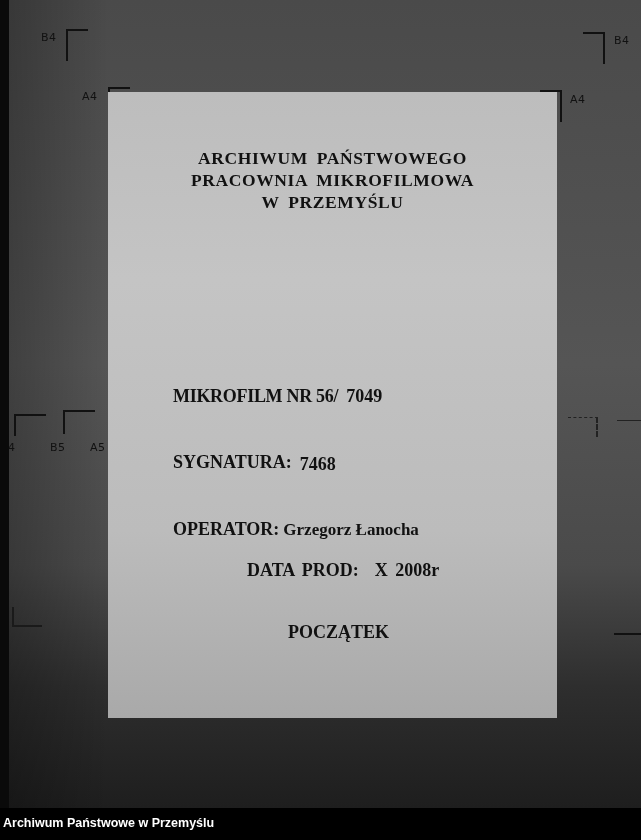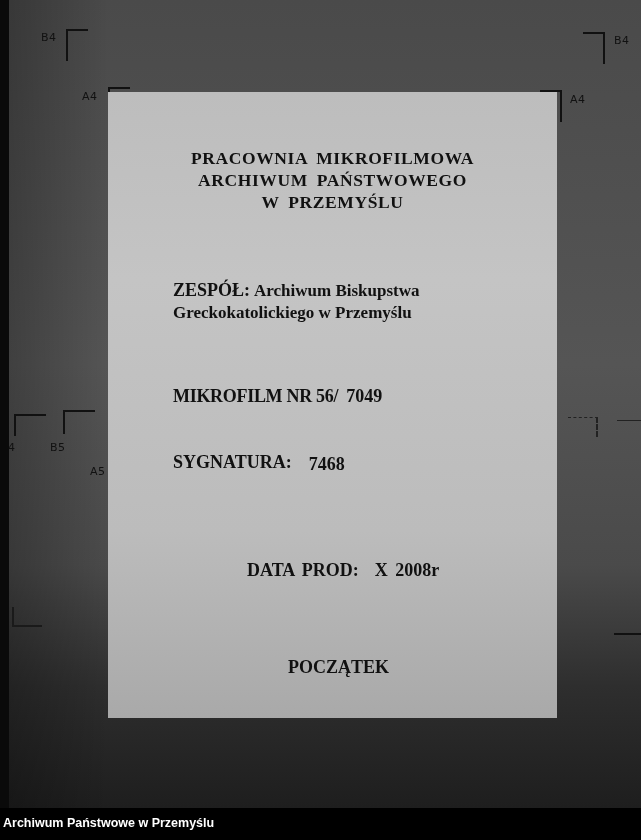--- a/index.html
+++ b/index.html
@@ -65,57 +65,56 @@
   <div class="corner" style="left:583px;top:32px;width:22px;height:32px;border-top-width:2px;border-right-width:2px;"></div>
   <span class="mark-label" style="left:614px;top:34px;">B4</span>
 
   <div class="corner" style="left:540px;top:90px;width:22px;height:32px;border-top-width:2px;border-right-width:2px;"></div>
   <span class="mark-label" style="left:570px;top:93px;">A4</span>
 
   <div class="corner" style="left:14px;top:414px;width:32px;height:22px;border-top-width:2px;border-left-width:2px;"></div>
   <span class="mark-label" style="left:8px;top:441px;">4</span>
   <div class="corner" style="left:63px;top:410px;width:32px;height:24px;border-top-width:2px;border-left-width:2px;"></div>
   <span class="mark-label" style="left:50px;top:441px;">B5</span>
-  <span class="mark-label" style="left:90px;top:441px;margin-top:24px;">A5</span>
+  <span class="mark-label" style="left:90px;top:441px;">A5</span>
 
   <div class="corner" style="left:568px;top:417px;width:30px;height:20px;border-top-width:1px;border-right-width:2px;border-color:#222;border-style:dashed;"></div>
   <div class="corner" style="left:617px;top:420px;width:24px;height:1px;border-top-width:1px;border-color:#222;"></div>
 
   <div class="corner" style="left:12px;top:607px;width:30px;height:20px;border-left-width:2px;border-bottom-width:2px;border-color:#1a1a1a;"></div>
 
   <div class="corner" style="left:614px;top:633px;width:27px;height:2px;border-top-width:2px;"></div>
 
   <div class="card">
     <div class="header-block">
+      <div>ARCHIWUM  PAŃSTWOWEGO</div>
       <div>PRACOWNIA  MIKROFILMOWA</div>
-      <div>ARCHIWUM  PAŃSTWOWEGO</div>
       <div>W  PRZEMYŚLU</div>
     </div>
 
-    <div class="card-text" style="left:65px;top:187px;line-height:22px;">
-      <span class="field-label">ZESPÓŁ:</span>
-      <span class="field-value">Archiwum Biskupstwa</span><br>
-      <span class="field-value">Greckokatolickiego w Przemyślu</span>
-    </div>
 
     <div class="card-text" style="left:65px;top:294px;">
       <span class="field-label" style="letter-spacing:-0.3px;">MIKROFILM NR 56/</span>
       <span class="field-label" style="margin-left:4px;margin-top:44px;">7049</span>
     </div>
 
     <div class="card-text" style="left:65px;top:360px;">
       <span class="field-label">SYGNATURA:</span>
-      <span class="field-label" style="margin-left:13px;position:relative;top:2px;">7468</span>
+      <span class="field-label" style="margin-left:4px;position:relative;top:2px;">7468</span>
     </div>
 
+    <div class="card-text" style="left:65px;top:427px;">
+      <span class="field-label">OPERATOR:</span>
+      <span class="field-value">Grzegorz Łanocha</span>
+    </div>
 
     <div class="card-text" style="left:139px;top:468px;">
       <span class="field-label" style="word-spacing:3px;">DATA  PROD:</span>
       <span class="field-label" style="margin-left:12px;word-spacing:3px;">X  2008r</span>
     </div>
 
-    <div class="card-text" style="left:180px;top:530px;font-size:18px;margin-top:35px;">POCZĄTEK</div>
+    <div class="card-text" style="left:180px;top:530px;font-size:18px;">POCZĄTEK</div>
   </div>
 </div>
 
 <div class="footer">
   <span class="footer-text">Archiwum Państwowe w Przemyślu</span>
 </div>
 
 </body></html>

